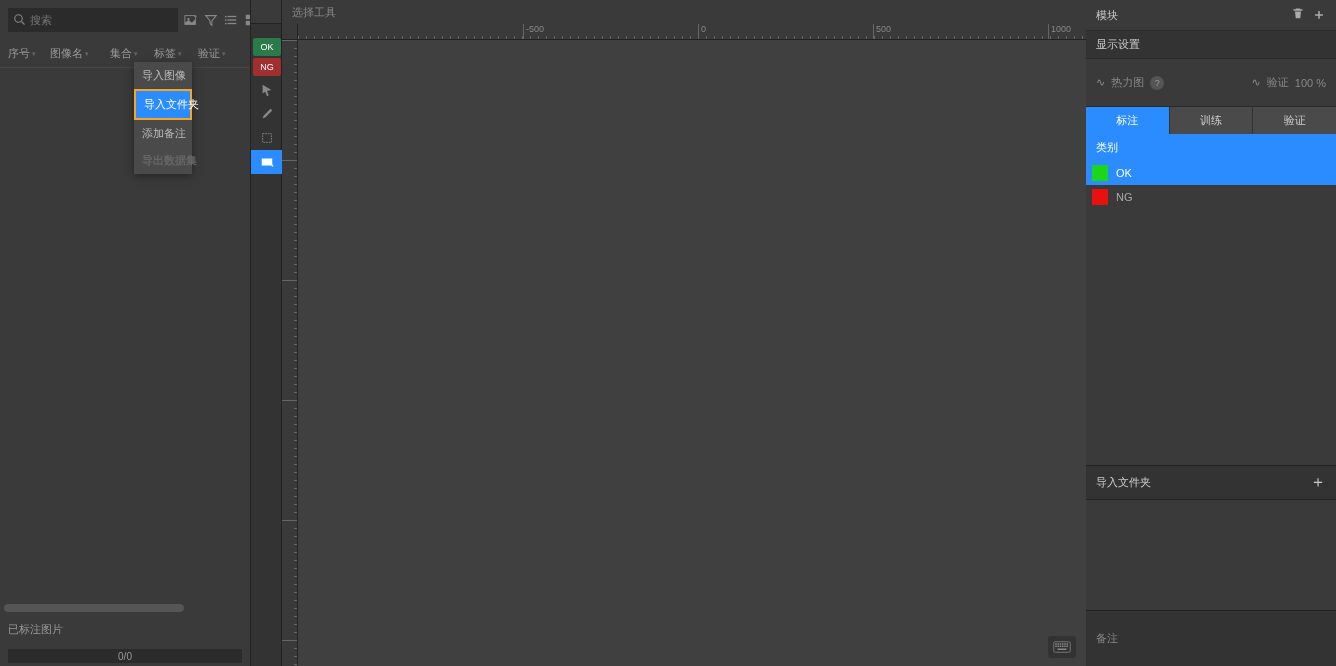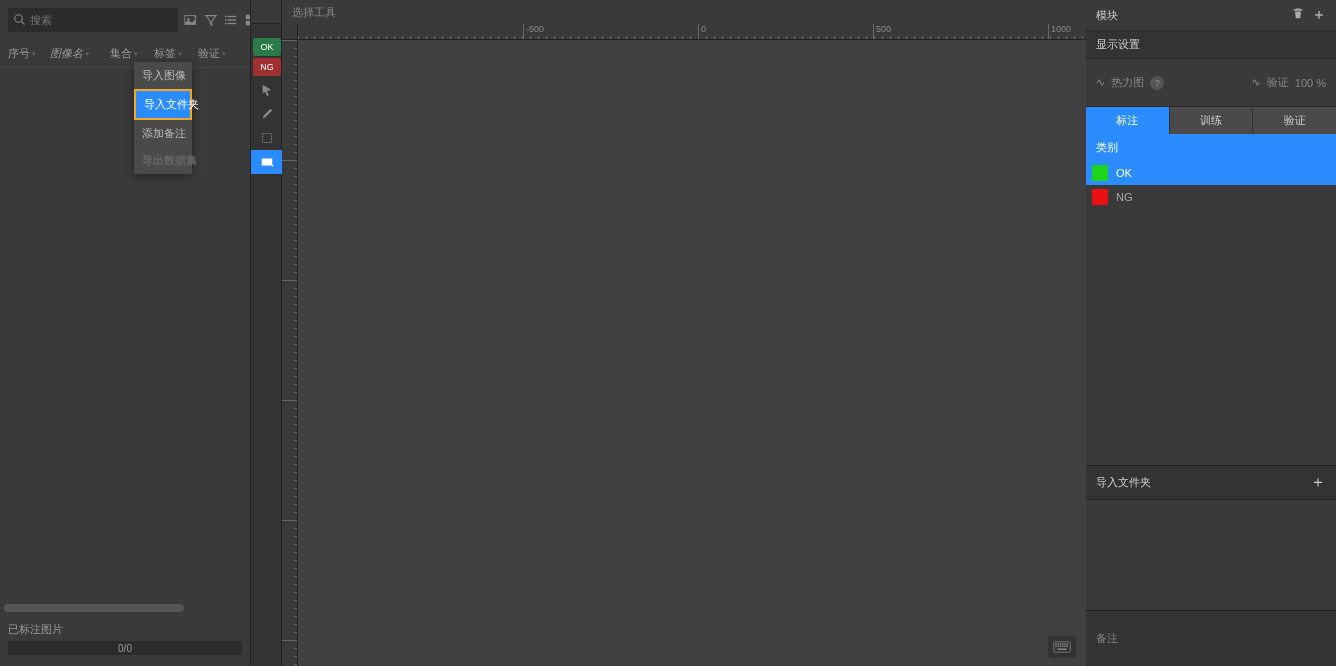--- a/index.html
+++ b/index.html
@@ -13,38 +13,38 @@
 .search-icon-wrap input { background: transparent; border: none; color: #aaa; font-size: 11px; outline: none; flex: 1; }
 .tool-icon { width: 18px; height: 18px; display: flex; align-items: center; justify-content: center; cursor: pointer; }
 .tool-icon svg { fill: #888; width: 14px; height: 14px; }
 
 .import-export-btn { margin: 0 8px 8px 8px; background: #4a4a4a; border: 2px solid #f5a623; color: #ccc; text-align: center; padding: 6px 0; font-size: 11px; cursor: pointer; display: flex; align-items: center; justify-content: center; gap: 4px; }
 .import-export-btn .caret { font-size: 8px; }
 
 .table-header { display: flex; border-bottom: 1px solid #444; font-size: 11px; color: #999; padding: 0 4px; }
 .table-header > div { padding: 6px 4px; cursor: pointer; display: flex; align-items: center; gap: 2px; }
 .th-num { width: 42px; }
-.th-name { width: 60px; font-style: italic; }
+.th-name { width: 60px; }
 .th-set { width: 44px; }
 .th-tag { width: 44px; }
 .th-verify { width: 44px; }
 .sort-caret { font-size: 7px; color: #666; }
 
 .dropdown-menu { position: absolute; left: 134px; top: 62px; background: #4a4a4a; box-shadow: 0 2px 8px rgba(0,0,0,0.4); z-index: 100; width: 58px; }
 .dropdown-menu .item { padding: 6px 8px; font-size: 11px; color: #bbb; cursor: pointer; white-space: nowrap; text-align: center; }
 .dropdown-menu .item.highlighted { background: #2a8cff; color: #fff; border: 2px solid #f5a623; }
 .dropdown-menu .item.disabled { color: #666; cursor: default; font-weight: bold; }
 
 .left-body { flex: 1; background: #3a3a3a; }
 
 .left-scrollbar { position: absolute; left: 4px; bottom: 54px; width: 180px; height: 8px; background: #2b2b2b; border-radius: 4px; }
 .left-scrollbar-thumb { width: 100%; height: 100%; background: #555; border-radius: 4px; }
 
 .left-footer { position: absolute; left: 0; bottom: 0; width: 250px; height: 48px; background: #3a3a3a; padding: 4px 8px; font-size: 11px; color: #999; }
-.progress-bar { background: #2b2b2b; height: 14px; margin-top: 4px; display: flex; align-items: center; justify-content: center; font-size: 10px; color: #999; }
+.progress-bar { background: #2b2b2b; height: 14px; margin-top: 12px; display: flex; align-items: center; justify-content: center; font-size: 10px; color: #999; }
 
 
 .tool-strip { position: absolute; left: 250px; top: 0; width: 32px; height: 666px; background: #333; border-left: 1px solid #222; border-right: 1px solid #222; }
 .tool-strip-header { height: 24px; background: #3a3a3a; border-bottom: 1px solid #222; }
 .tool-strip .vt { width: 32px; height: 24px; display: flex; align-items: center; justify-content: center; font-size: 9px; color: #888; cursor: pointer; }
 .tool-strip .vt.ok-badge { background: #2a7a4a; color: #fff; margin: 2px 2px; width: 28px; height: 18px; border-radius: 2px; font-size: 9px; }
 .tool-strip .vt.ng-badge { background: #a03030; color: #fff; margin: 2px 2px; width: 28px; height: 18px; border-radius: 2px; font-size: 9px; }
 .tool-strip .vt svg { width: 14px; height: 14px; fill: #888; }
 .tool-strip .vt.active { background: #2a8cff; }
 .tool-strip .vt.active svg { fill: #fff; }

